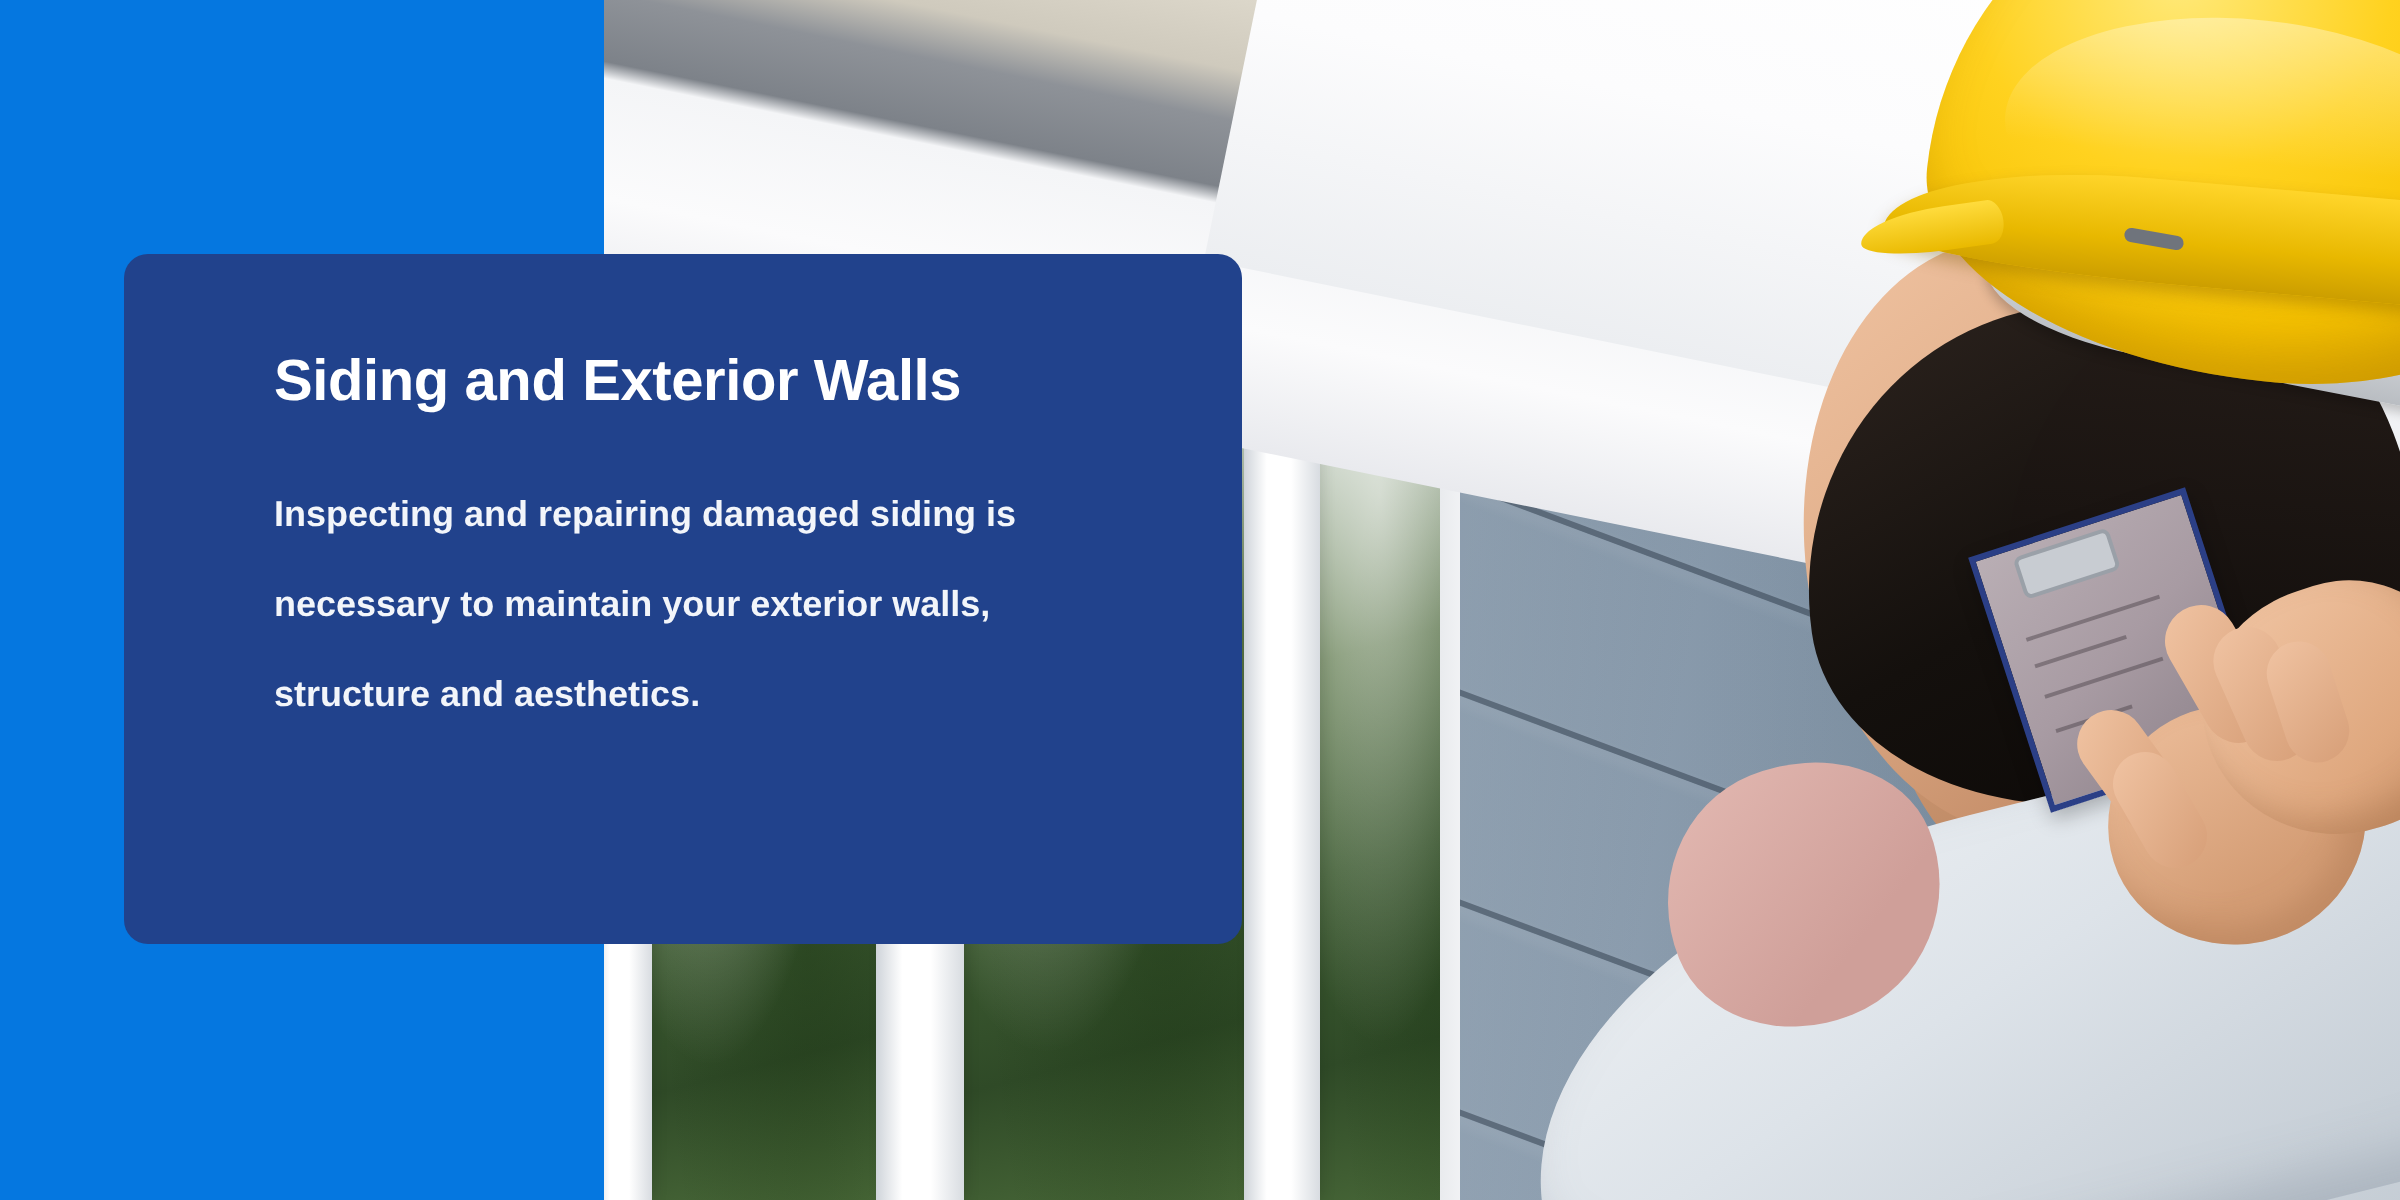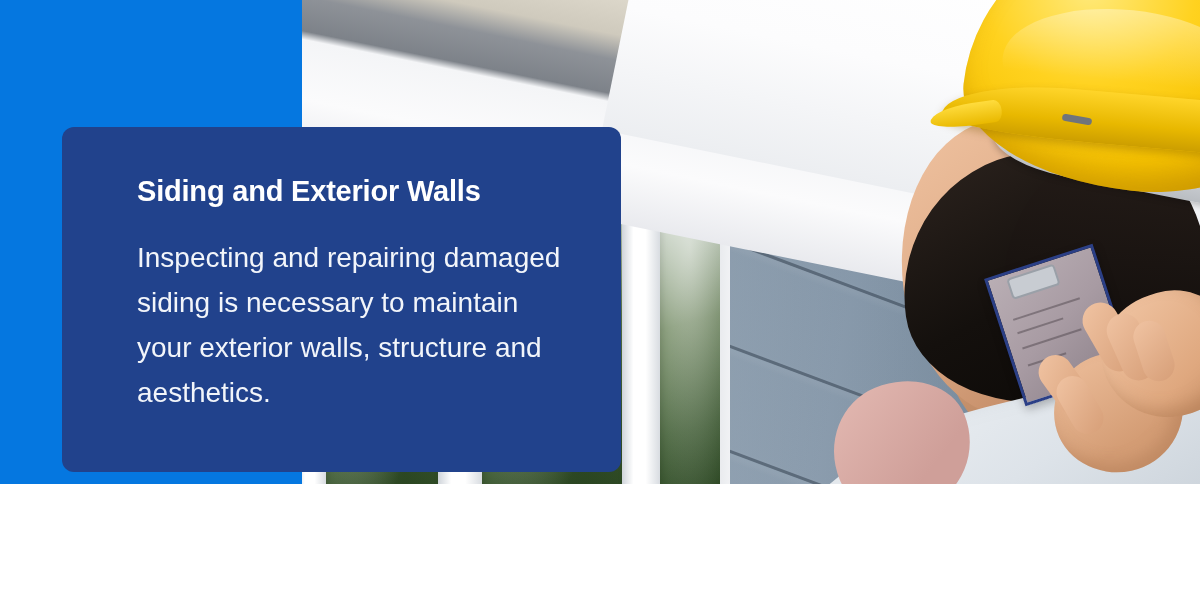--- a/index.html
+++ b/index.html
@@ -7,21 +7,21 @@
     margin: 0;
     padding: 0;
     background: #ffffff;
   }
   body {
     font-family: "Liberation Sans", sans-serif;
   }
   .stage {
     position: relative;
     width: 1200px;
-    height: 484px;
+    height: 600px;
     overflow: hidden;
     background: #ffffff;
   }
 
   
   .photo {
     position: absolute;
     left: 302px;
     top: 0;
     width: 898px;
@@ -394,25 +394,25 @@
   .card-title {
     margin: 0;
     font-size: 29px;
     font-weight: bold;
     letter-spacing: -0.2px;
     line-height: 1.15;
     color: #ffffff;
   }
   .card-body {
     margin: 27px 0 0 0;
-    font-size: 28px;
+    font-size: 18px;
     line-height: 45px;
     color: #f2f5fa;
     max-width: 430px;
-    font-weight: 400;
+    font-weight: 700;
   }
 </style>
 </head>
 <body>
 
 <div class="stage">
 
   <div class="photo">
     <div class="photo-inner">
 

